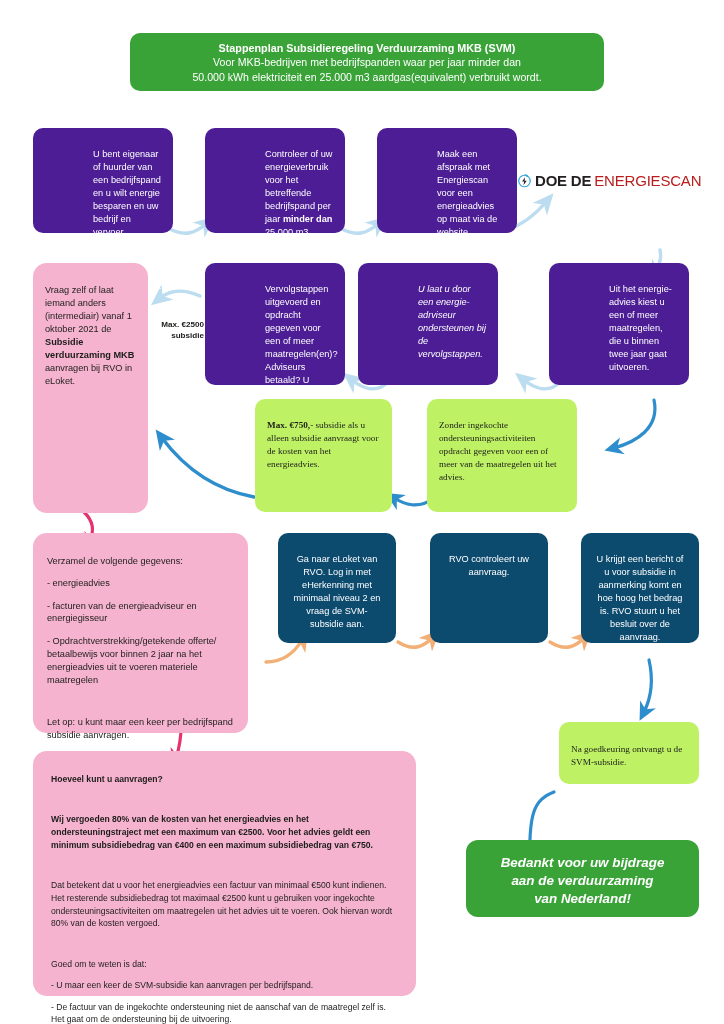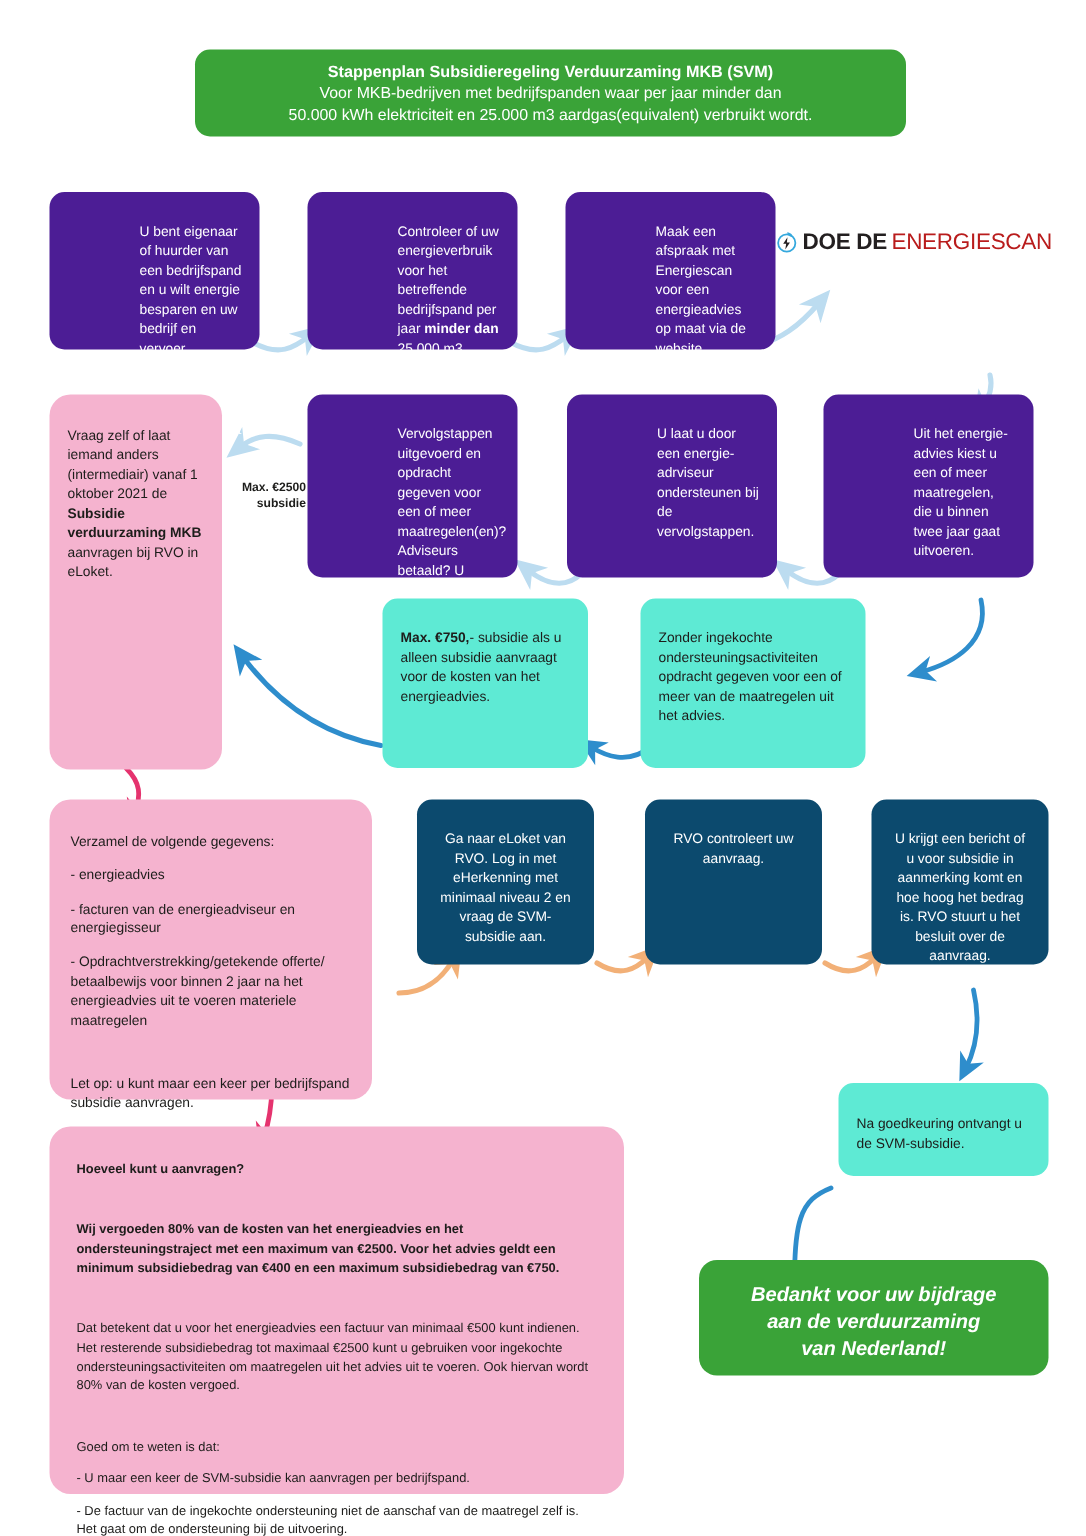--- a/index.html
+++ b/index.html
@@ -2,21 +2,21 @@
 <html><head>
 <meta charset="utf-8">
 <style>
   html,body{margin:0;padding:0;background:#ffffff;}
   body{width:724px;height:1024px;position:relative;overflow:hidden;
        font-family:"Liberation Sans","DejaVu Sans",sans-serif;
        -webkit-font-smoothing:antialiased;}
   .stage{position:absolute;left:0;top:0;width:724px;height:1024px;}
   .box{position:absolute;box-sizing:border-box;border-radius:10px;}
   .bx-blue{background:#4c1d95;color:#ffffff;padding-left:48px;}
-  .bx-lblue{background:#5eead4;color:#1d1d1b;}
+  .bx-lblue{background:#bef264;color:#1d1d1b;font-family:Liberation Serif, serif;}
   .bx-pink{background:#f5b3cf;color:#1d1d1b;border-radius:14px;}
   .bx-orange{background:#0c4a6e;color:#ffffff;text-align:center;}
   .bx-green{background:#3aa338;color:#ffffff;}
   .txt{position:absolute;box-sizing:border-box;}
   .hdr{text-align:center;line-height:1.34;font-size:10.6px;}
   .hdr .t1{font-weight:bold;font-size:10.8px;}
   .cell{font-size:9.2px;line-height:1.41;}
   .cell b{font-weight:bold;}
   .small{font-size:8.1px;font-weight:bold;text-align:right;line-height:1.35;color:#1d1d1b;}
   .bigpink{font-size:8.6px;line-height:1.47;}
@@ -107,21 +107,21 @@
       <p><span>Controleer of uw energieverbruik voor het betreffende bedrijfspand per jaar </span><b>minder dan</b><span> 25.000 m3 aardgas(equivalent) en 50.000 kWh elektriciteit is.</span></p>
     </div>
   </div>
 
   <div class="box bx-blue" style="left:377px;top:128px;width:140px;height:105px;">
     <div class="pad cell">
       <p>Maak een afspraak met Energiescan voor een energieadvies op maat via de website.</p>
     </div>
   </div>
 
-  <div class="logo" style="left:517px;top:153px;">
+  <div class="logo" style="left:517px;top:172px;">
     <span class="mark">
       <svg viewBox="0 0 24 24" width="15" height="15">
         <circle cx="12" cy="12.8" r="9.2" fill="none" stroke="#35a8dd" stroke-width="1.9"></circle>
         <path d="M12.5 1.4 C16.4 2.0 18.6 4.2 18.0 6.4 C15.4 6.2 12.6 4.8 12.5 1.4 Z" fill="#35a8dd"></path>
         <path d="M12.8 6.6 L8.2 13.6 L11.4 13.6 L10.4 19.6 L15.4 12.3 L12.1 12.3 Z" fill="#231f20"></path>
       </svg>
     </span>
     <span class="w1">DOE DE</span>
     <span class="w2">ENERGIESCAN</span>
   </div>
@@ -136,21 +136,21 @@
     <div>Max. €2500</div>
     <div>subsidie</div>
   </div>
 
   <div class="box bx-blue" style="left:205px;top:263px;width:140px;height:122px;">
     <div class="pad cell">
       <p>Vervolgstappen uitgevoerd en opdracht gegeven voor een of meer maatregelen(en)? Adviseurs betaald? U financiert voor.</p>
     </div>
   </div>
 
-  <div class="box bx-blue" style="left:378px;top:263px;width:140px;height:122px;">
+  <div class="box bx-blue" style="left:358px;top:263px;width:140px;height:122px;font-style:italic;">
     <div class="pad cell">
       <p>U laat u door een energie-adrviseur ondersteunen bij de vervolgstappen.</p>
     </div>
   </div>
 
   <div class="box bx-blue" style="left:549px;top:263px;width:140px;height:122px;">
     <div class="pad cell">
       <p>Uit het energie-advies kiest u een of meer maatregelen, die u binnen twee jaar gaat uitvoeren.</p>
     </div>
   </div>

